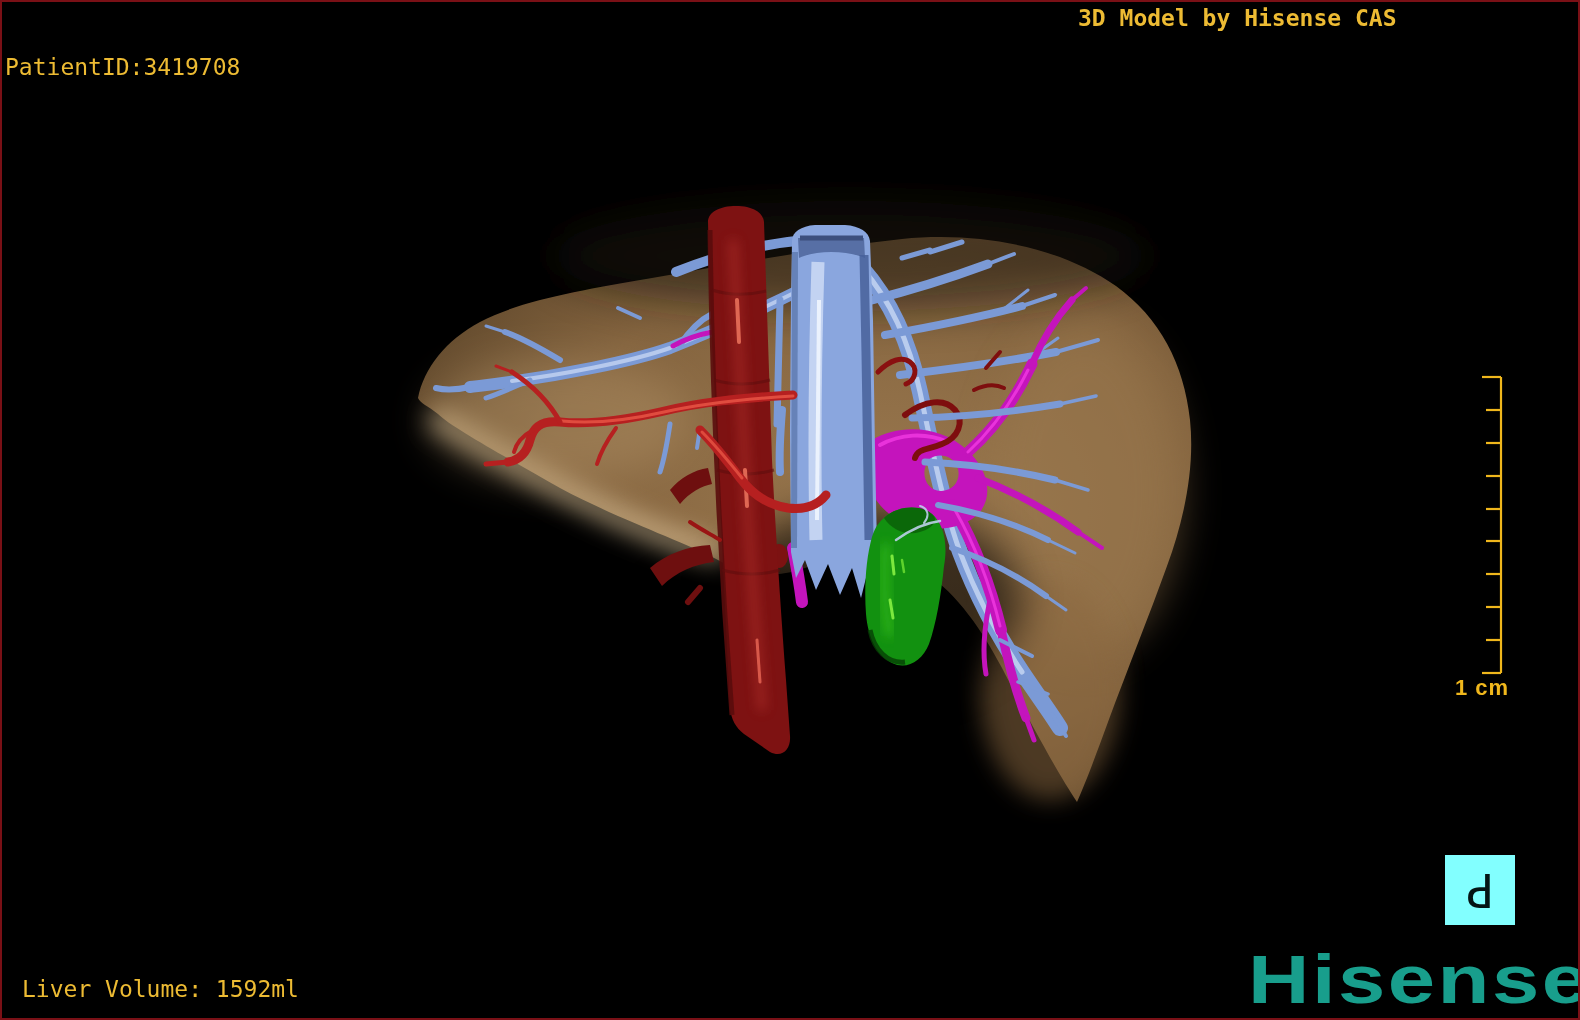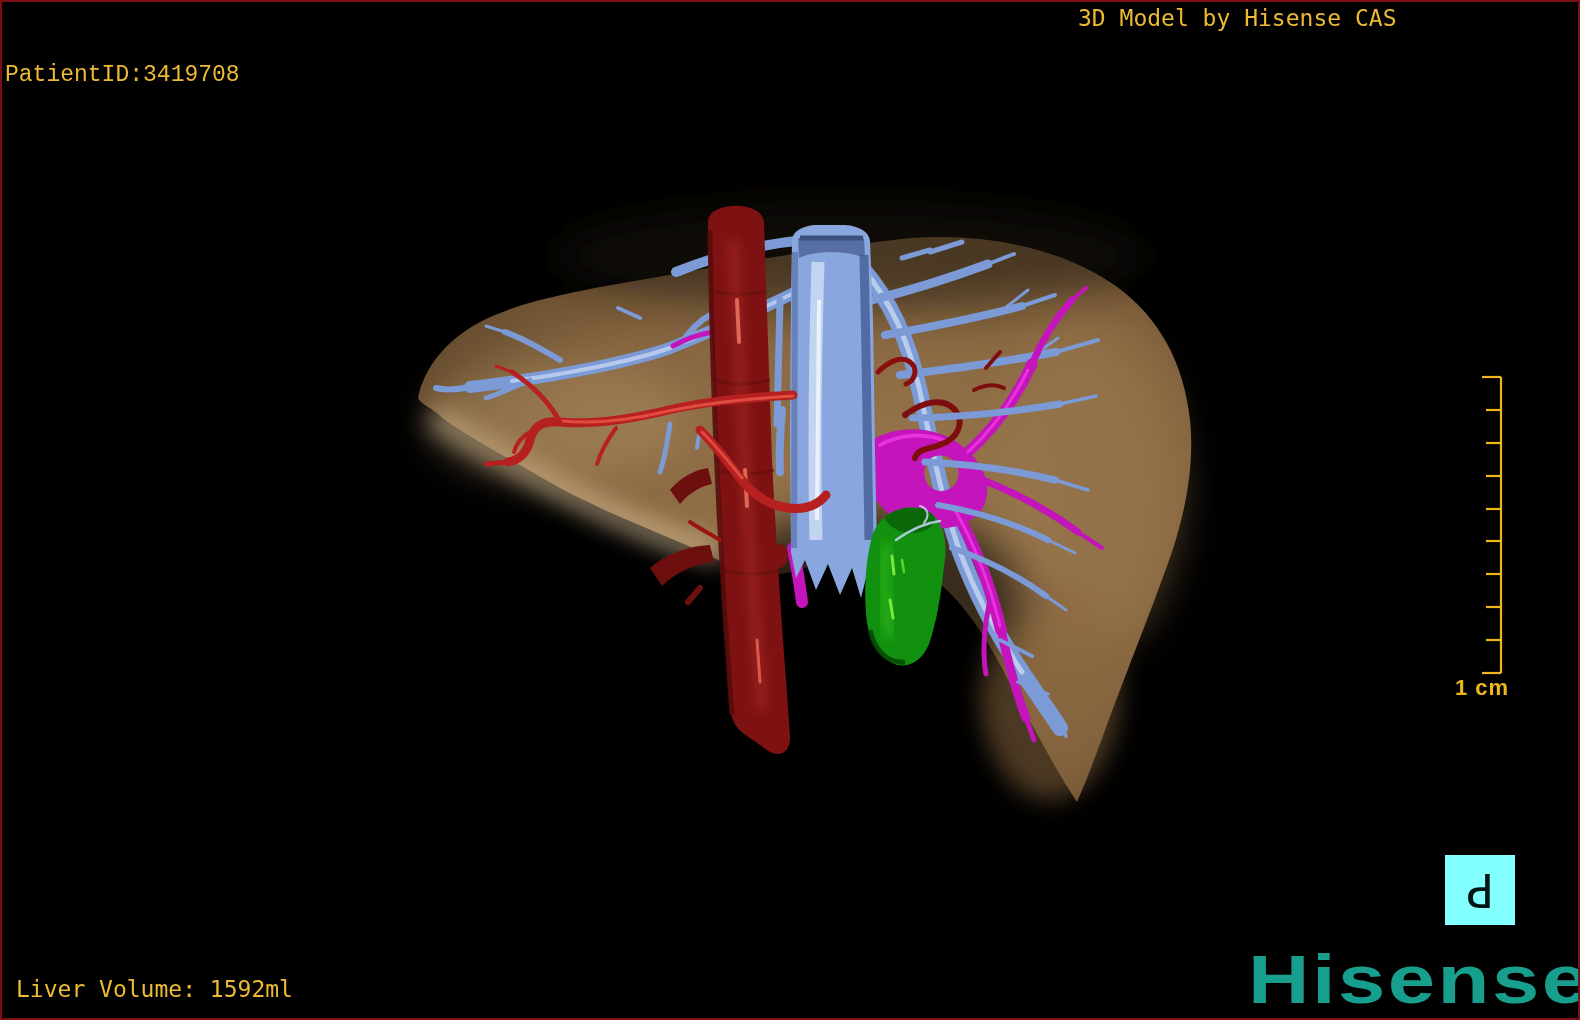--- a/index.html
+++ b/index.html
@@ -1,23 +1,23 @@
 <!DOCTYPE html>
 <html style="--background: #000000; --border: #7a1016; --overlay-text: #edbb33; --ruler: #f0b71c; --marker-bg: #82ffff; --marker-glyph: #041414; --brand-teal: #189e8c; --liver: #8a6a45; --liver-light: #d8bf96; --liver-dark: #4e3a22; --hepatic-vein: #7b9ad6; --hepatic-vein-light: #c9d8f4; --ivc: #8aa6de; --portal-vein: #c414bc; --portal-vein-light: #f23ae2; --artery: #b62020; --artery-light: #e85545; --aorta: #7e1212; --aorta-light: #c23b34; --gallbladder: #129110; --gallbladder-light: #3fca1e;"><head>
 <meta charset="utf-8">
 <style>
   html,body{margin:0;padding:0;background:#000;}
   .screen{position:relative;width:1580px;height:1020px;background:var(--background,#000);overflow:hidden;
           font-family:"DejaVu Sans Mono",monospace;}
   .frame{position:absolute;inset:0;border:2px solid var(--border,#7a1016);pointer-events:none;z-index:50;}
   .scene{position:absolute;left:0;top:0;z-index:1;}
   .overlay{position:absolute;z-index:10;color:var(--overlay-text,#edbb33);font-size:23px;white-space:pre;}
-  .pt-info{left:5px;top:12px;line-height:25.4px;font-family:Liberation Mono, monospace;}
-  .watermark{left:1078px;top:5px;}
-  .volume{left:16px;top:976px;}
+  .pt-info{left:5px;top:4px;line-height:25.4px;}
+  .watermark{left:1078px;top:5px;font-weight:bold;}
+  .volume{left:22px;top:976px;}
   .marker{position:absolute;left:1445px;top:855px;width:70px;height:70px;z-index:10;
           background:var(--marker-bg,#82ffff);display:flex;align-items:center;justify-content:center;}
   .marker-glyph{transform:rotate(180deg);font-size:47px;line-height:1;font-weight:500;
           color:var(--marker-glyph,#041414);font-family:"DejaVu Sans Mono",monospace;}
   .logo{position:absolute;left:1248px;top:940px;z-index:10;font-family:"Liberation Sans",sans-serif;
           font-weight:bold;font-size:68px;letter-spacing:2px;color:var(--brand-teal,#189e8c);
           transform:scaleX(1.25);transform-origin:left center;white-space:nowrap;}
   .ruler-label{font-family:"Liberation Sans",sans-serif;font-weight:bold;font-size:22px;letter-spacing:1px;}
 </style>
 </head>

